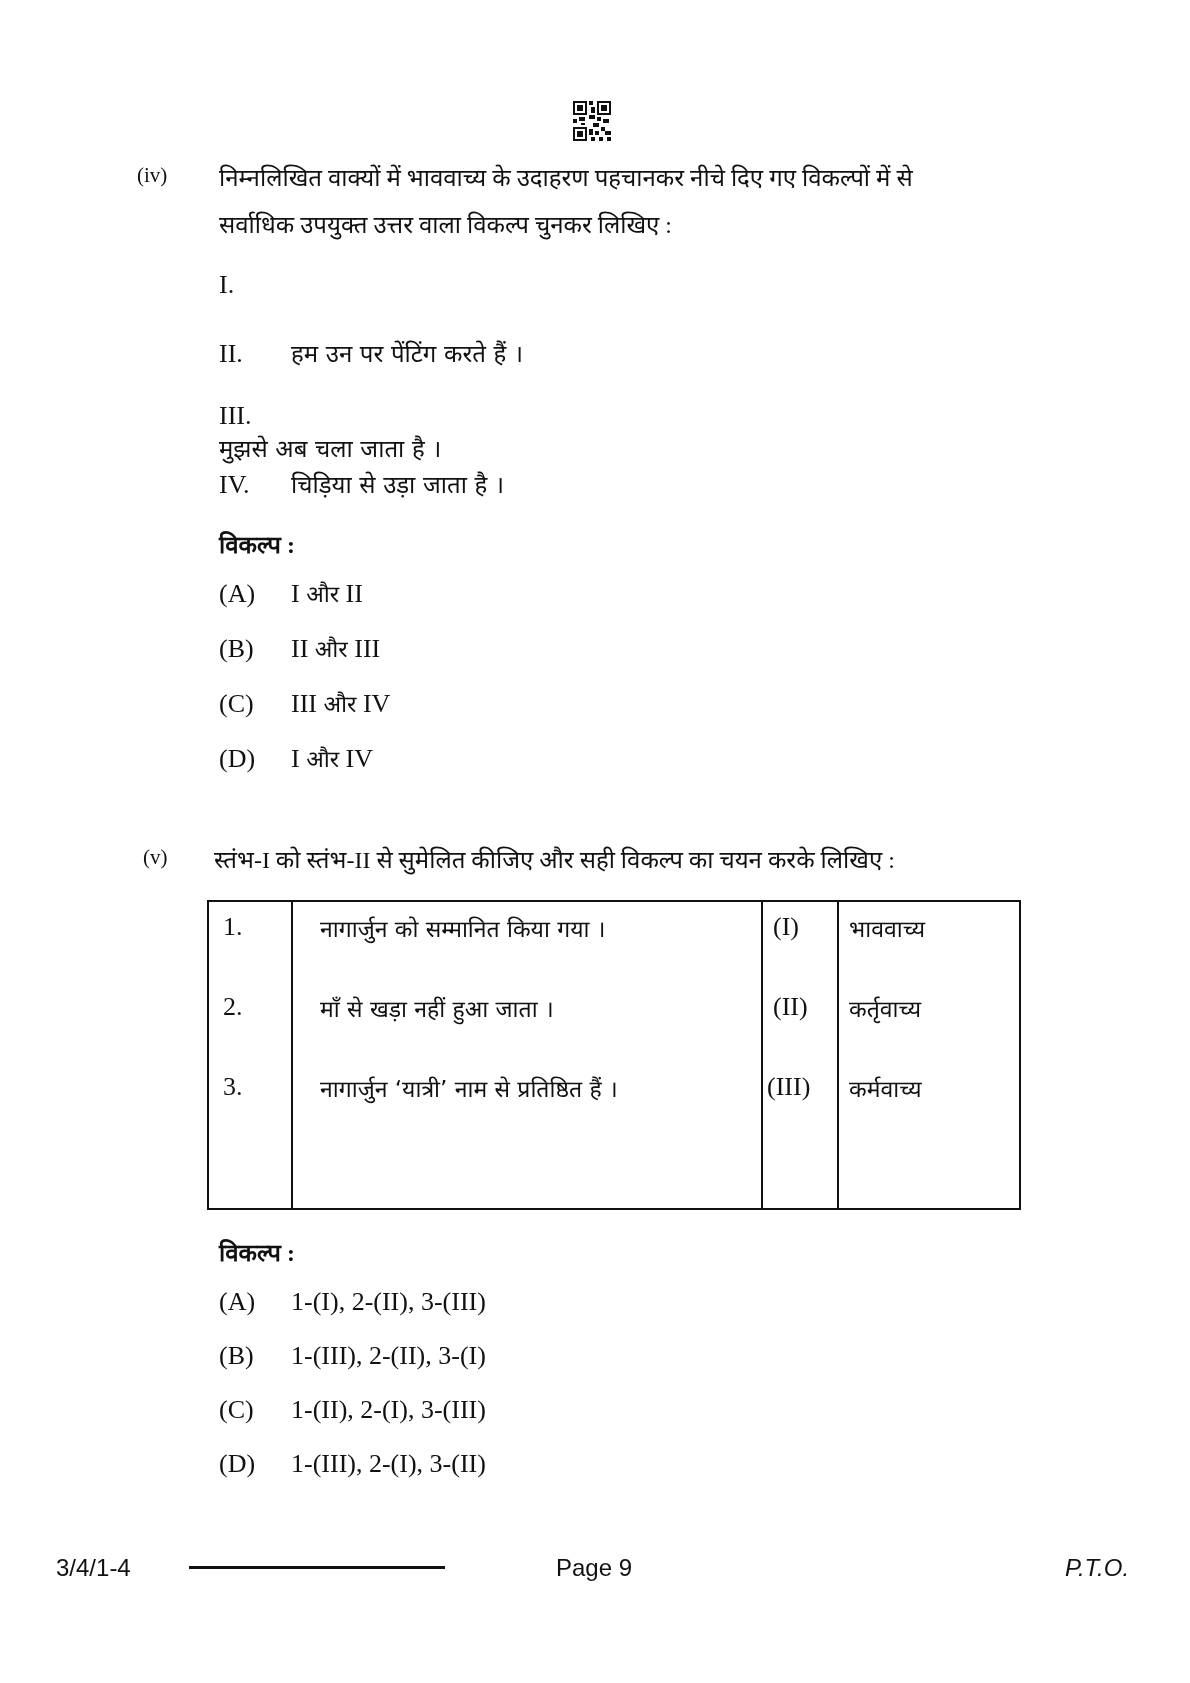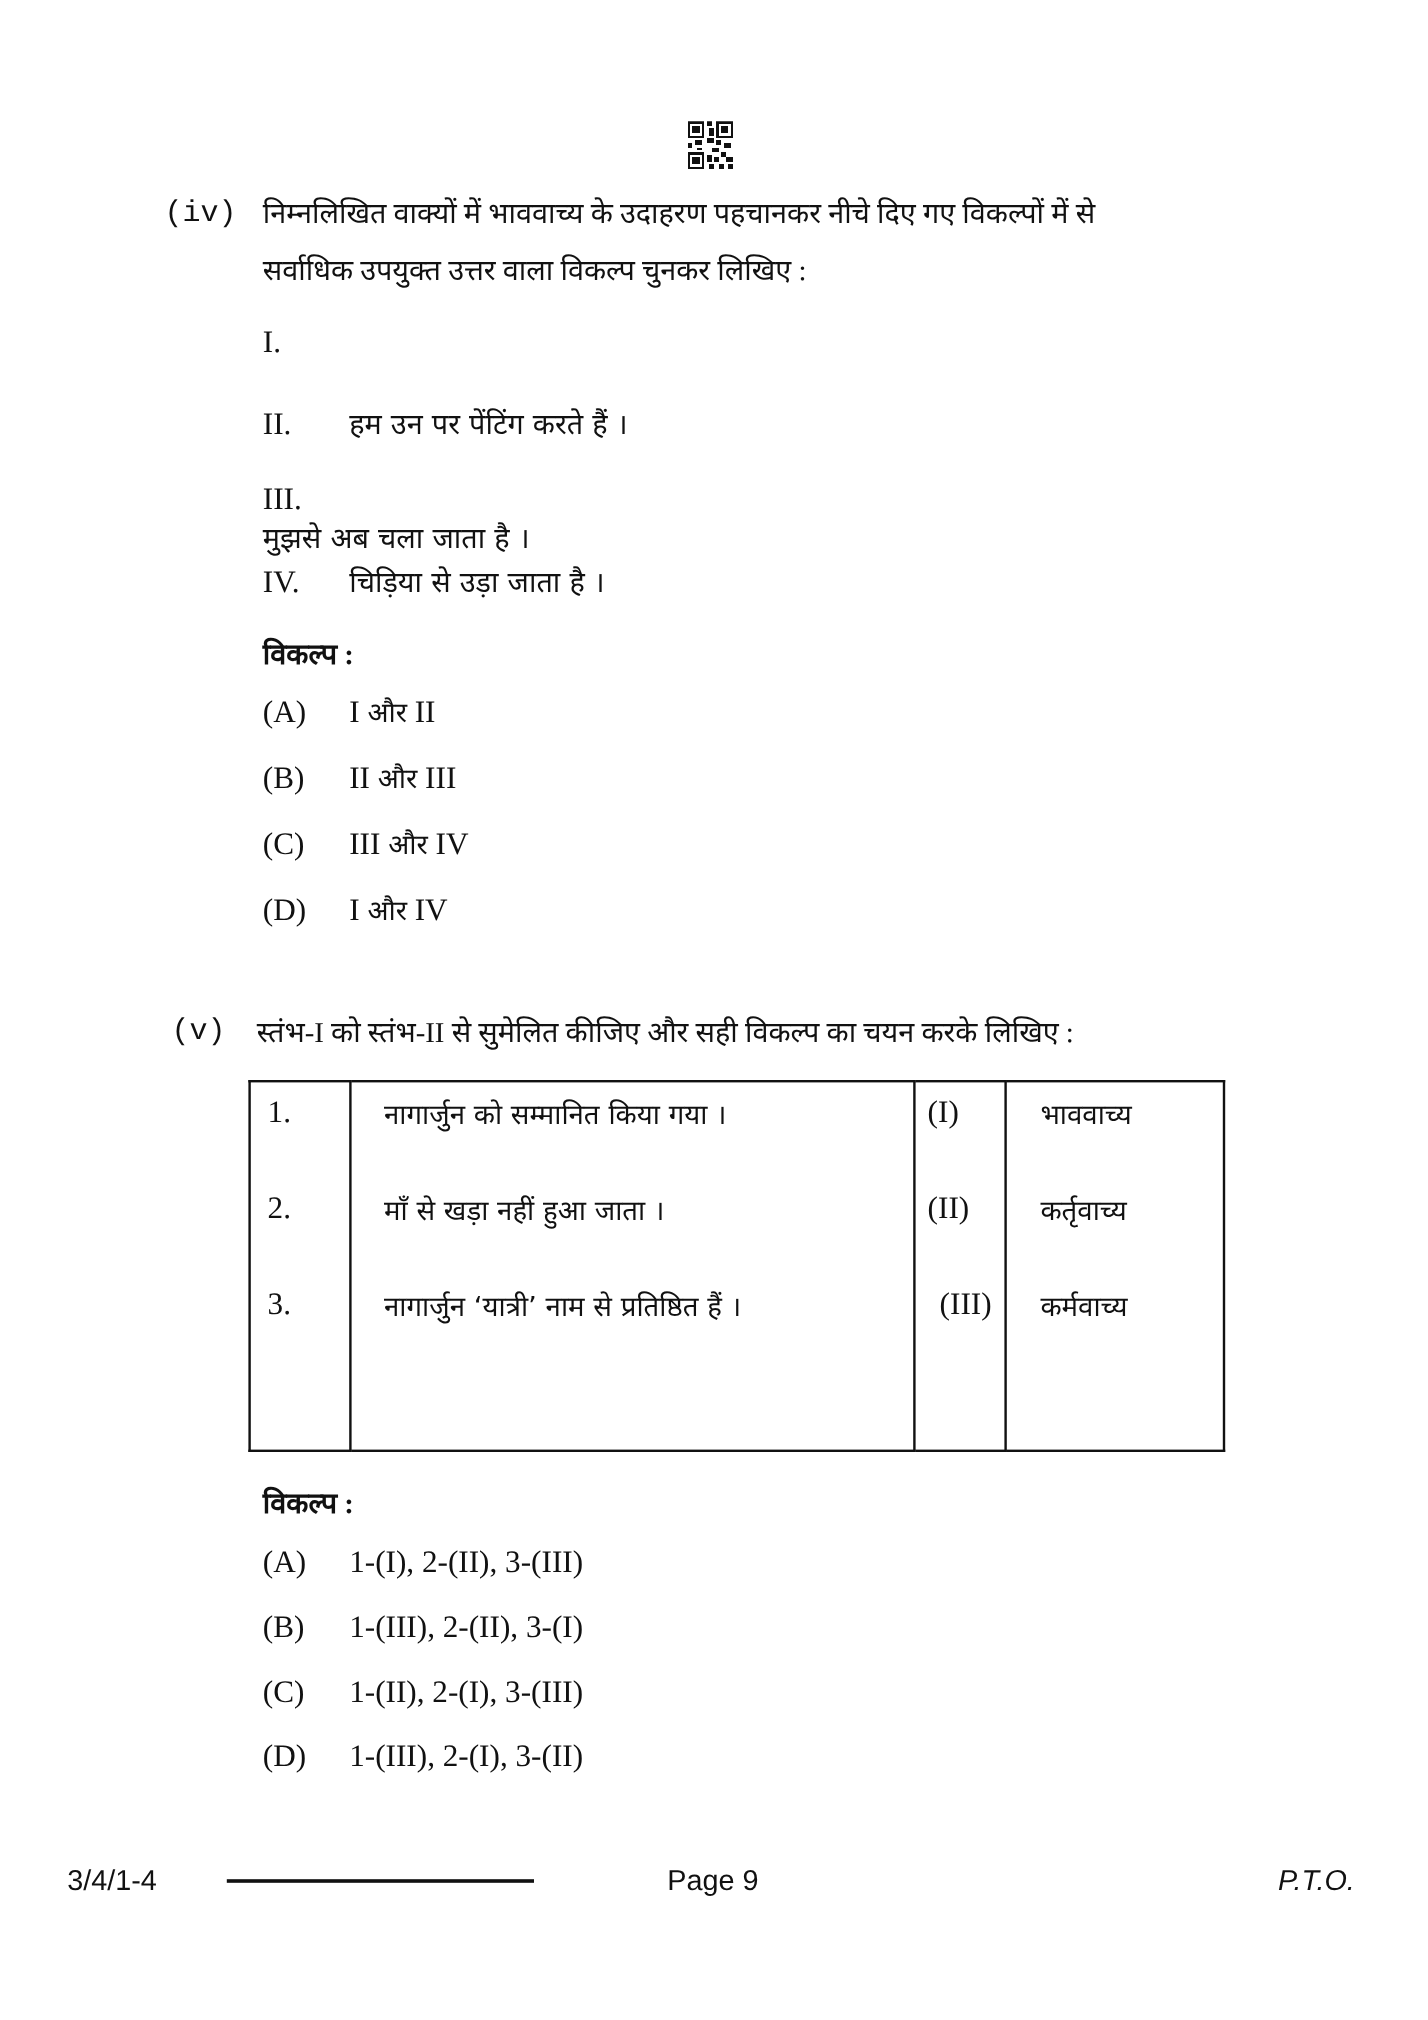--- a/index.html
+++ b/index.html
@@ -5,21 +5,21 @@
   html, body { margin: 0; padding: 0; background: #ffffff; }
   body {
     width: 1190px; height: 1683px; position: relative; overflow: hidden;
     font-family: "DejaVu Serif", "Liberation Serif", serif;
     color: #111111;
   }
   .abs { position: absolute; }
   .qr {
     left: 573px; top: 101px; width: 38px; height: 40px;
   }
-  .q-num { font-family: Liberation Mono, monospace; font-size: 25px; }
+  .q-num { font-family: Liberation Serif, serif; font-size: 21px; }
   .hindi { font-family: Liberation Serif, serif; font-size: 24px; letter-spacing: 0px; white-space: nowrap; }
   .bold { font-weight: bold; }
   .row { position: absolute; display: flex; align-items: baseline; white-space: nowrap; }
   .row .lbl { width: 72px; font-family: "Liberation Serif", serif; font-size: 26px; }
   .row .txt { font-family: "DejaVu Sans", sans-serif; font-size: 24px; }
   .opt-text { font-family: "Liberation Serif", serif; font-size: 26px; }
   .opt-text .hi { font-family: "DejaVu Sans", sans-serif; font-size: 23px; }
   table.match {
     position: absolute; left: 207px; top: 900px; width: 812px; height: 310px;
     border-collapse: collapse; table-layout: fixed;
@@ -27,21 +27,21 @@
   table.match td {
     border: 2px solid #111; vertical-align: top; padding: 0;
   }
   table.match tr.hdr td { height: 60px; }
   .hcell { font-family: "DejaVu Serif", serif; font-style: italic; font-size: 22px; padding: 6px 0 0 12px !important; }
   .cell-stack { display: flex; flex-direction: column; }
   .cell-stack > div { height: 80px; display: flex; align-items: flex-start; padding-top: 10px; box-sizing: border-box; white-space: nowrap; }
   .num { font-family: "Liberation Serif", serif; font-size: 26px; padding-left: 14px; }
   .st1 { font-family: "DejaVu Sans", sans-serif; font-size: 23px; padding-left: 27px; }
   .rom { font-family: "Liberation Serif", serif; font-size: 26px; padding-left: 10px; }
-  .st2 { font-family: "DejaVu Sans", sans-serif; font-size: 23px; padding-left: 28px; }
+  .st2 { font-family: "DejaVu Sans", sans-serif; font-size: 23px; padding-left: 10px; }
   .footer { font-family: "Liberation Sans", sans-serif; font-size: 24px; }
   .footer-rule { left: 189px; top: 1566px; width: 256px; height: 3px; background: #111; }
 </style>
 </head>
 <body>
 
 <div class="abs qr">
   <svg width="38" height="40" viewBox="0 0 19 20" shape-rendering="crispEdges">
     <rect x="0" y="0" width="19" height="20" fill="#fff"></rect>
     <rect x="0" y="0" width="7" height="7" fill="#111"></rect>
@@ -134,21 +134,21 @@
       <div class="cell-stack">
         <div class="st1">नागार्जुन को सम्मानित किया गया ।</div>
         <div class="st1">माँ से खड़ा नहीं हुआ जाता ।</div>
         <div class="st1">नागार्जुन ‘यात्री’ नाम से प्रतिष्ठित हैं ।</div>
       </div>
     </td>
     <td>
       <div class="cell-stack">
         <div class="rom">(I)</div>
         <div class="rom">(II)</div>
-        <div class="rom" style="padding-left:20px;">(III)</div>
+        <div class="rom" style="padding-left:4px;">(III)</div>
       </div>
     </td>
     <td>
       <div class="cell-stack">
         <div class="st2">भाववाच्य</div>
         <div class="st2">कर्तृवाच्य</div>
         <div class="st2">कर्मवाच्य</div>
       </div>
     </td>
   </tr>

